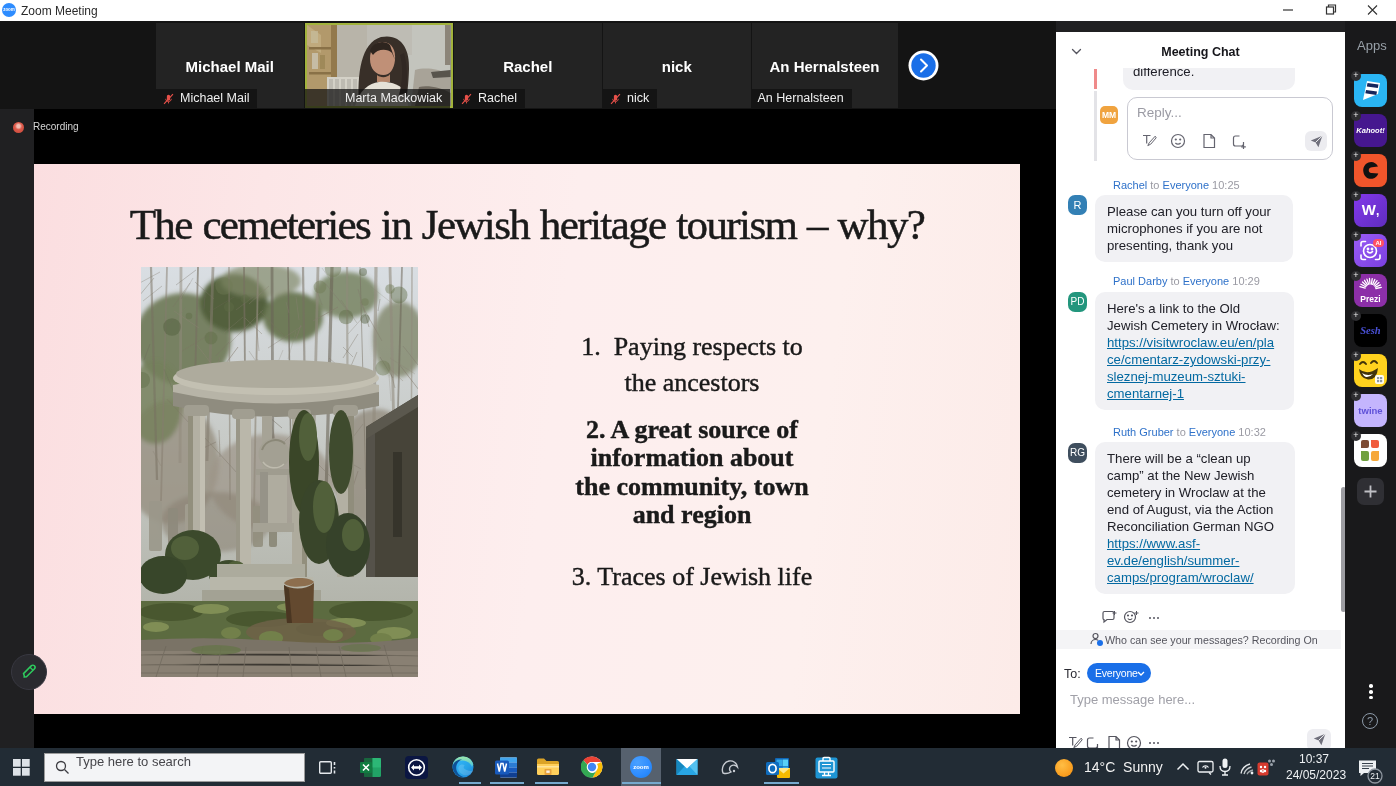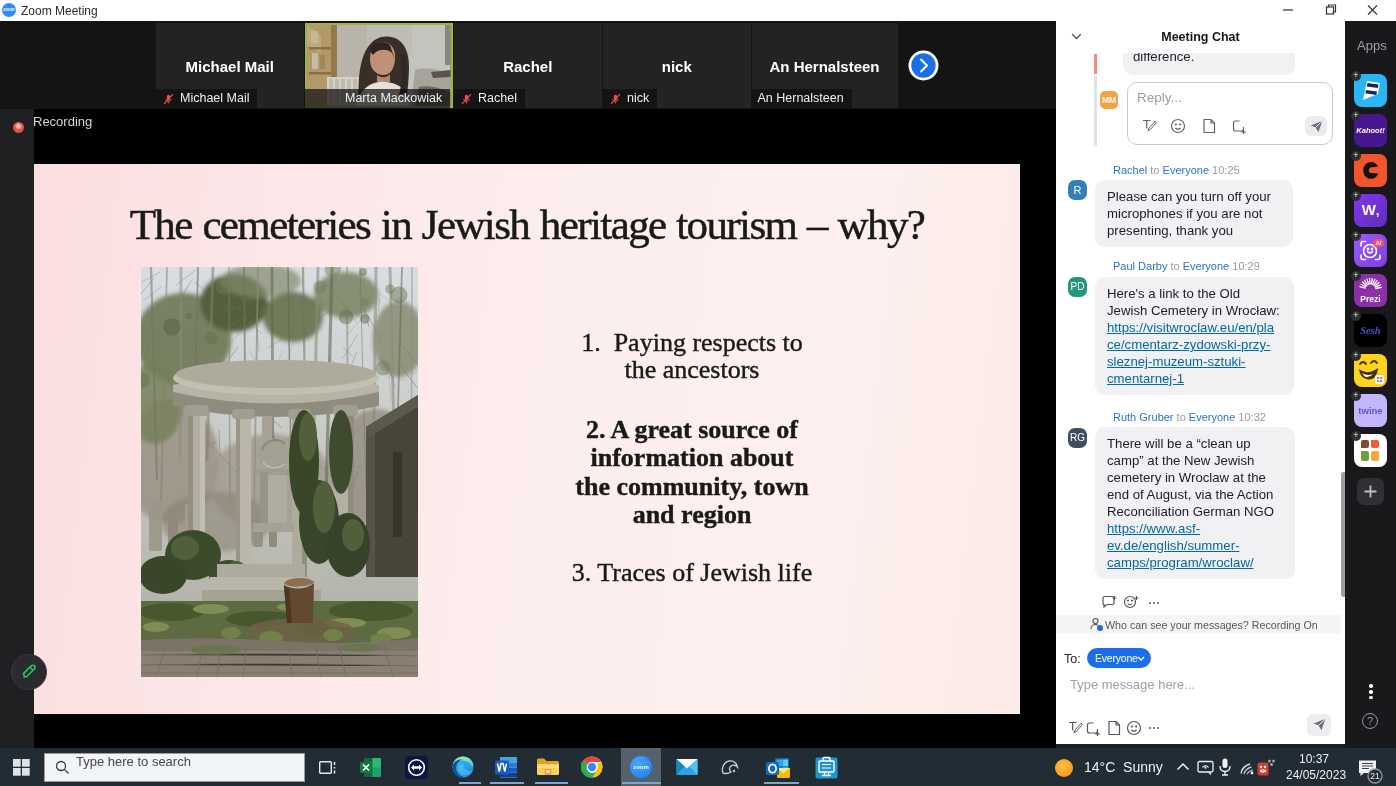--- a/index.html
+++ b/index.html
@@ -17,34 +17,34 @@
 #strip { position:absolute; left:0; top:21px; width:1056px; height:88px; background:#141414; }
 .tile { position:absolute; top:2px; height:85px; background:#232323; }
 .tname { position:absolute; width:100%; top:35px; text-align:center; color:#fff; font-size:15px; font-weight:bold; white-space:nowrap; }
 .tlabel { position:absolute; left:0; bottom:0; height:19px; background:rgba(15,15,15,0.72); color:#efefef; font-size:12.5px; line-height:19px; padding:0 8px 0 6px; white-space:nowrap; }
 .miconly { padding-left:24px; }
 .micmute { position:absolute; left:6px; top:3.5px; width:13px; height:13px; }
 
 
 #share { position:absolute; left:34px; top:109px; width:1022px; height:639px; background:#000; }
 #recdot { position:absolute; left:13px; top:122px; width:11px; height:11px; border-radius:50%; background:radial-gradient(circle at 50% 38%, #f0bdb3 0 18%, #dd5b4c 40%, #c44537 100%); }
-#rectext { position:absolute; left:33px; top:114px; font-size:13px; color:#d6d6d6; }
+#rectext { position:absolute; left:33px; top:121px; font-size:10px; color:#d6d6d6; }
 
 
 #slide { position:absolute; left:34px; top:164px; width:986px; height:550px;
   background:linear-gradient(97deg, #fbdee0 0%, #fce6e7 22%, #fdeeee 52%, #fdf0ee 78%, #fcebe8 100%);
   font-family:"Liberation Serif", serif; color:#1a1a1a; }
 #stitle { position:absolute; left:0; top:36px; -webkit-text-stroke:0.5px #1a1a1a; width:986px; text-align:center; font-size:43px; letter-spacing:-1.6px; word-spacing:1.5px; white-space:nowrap; }
-.sitem { position:absolute; width:460px; left:428px; text-align:center; font-size:26px; line-height:27px; -webkit-text-stroke:0.4px #161616; }
+.sitem { position:absolute; width:460px; left:428px; text-align:center; font-size:26px; line-height:36px; -webkit-text-stroke:0.4px #161616; }
 
 
 #pencil { position:absolute; left:11px; top:654px; width:36px; height:36px; border-radius:50%; background:#2a2a2f; border:1px solid #383841; }
 
 
-#chat { position:absolute; left:1056px; top:17px; width:289px; height:727px; background:#fff; }
+#chat { position:absolute; left:1056px; top:32px; width:289px; height:727px; background:#fff; }
 #chattitle { position:absolute; left:0; top:13px; width:100%; text-align:center; font-size:12.5px; font-weight:bold; color:#15151a; }
 .msghead { position:absolute; font-size:11px; color:#9a9aa3; white-space:nowrap;padding-left:12px; }
 .msghead b { color:#2e71c9; font-weight:normal; }
 .avatar { position:absolute; width:19px; height:20px; border-radius:7px; color:#fff; font-size:11px; text-align:center; line-height:20px; }
 .bubble { position:absolute; background:#f1f1f4; border-radius:10px; font-size:13.2px; line-height:17px; color:#202028; padding:8px 12px; }
 
 .bubble .lnk { color:#0369a1; text-decoration:underline; }
 
 
 #rail { position:absolute; left:1345px; top:21px; width:51px; height:727px; background:#19191b; }

